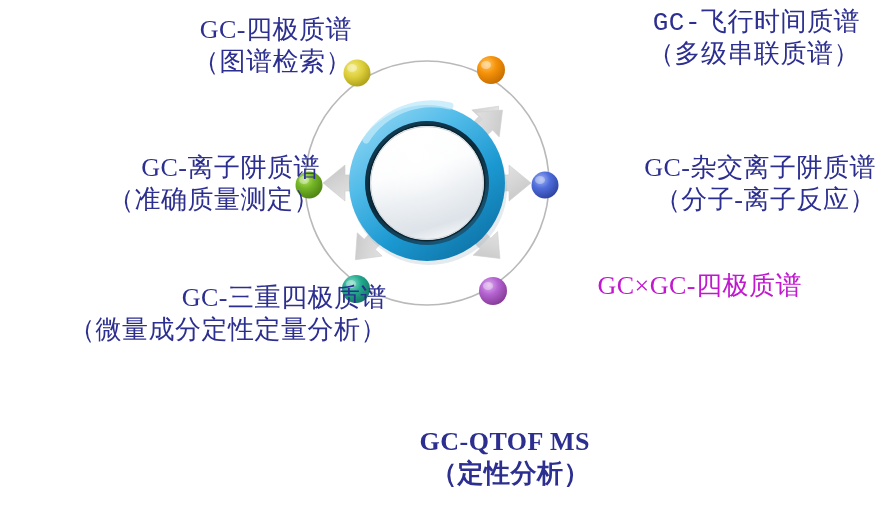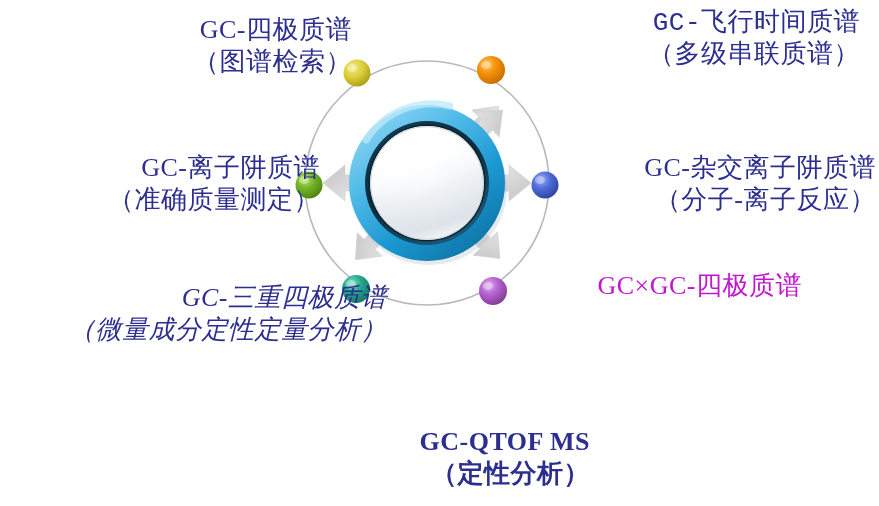--- a/index.html
+++ b/index.html
@@ -42,21 +42,21 @@
   }
   .label.bold .ln2 {
     font-weight: bold;
   }
 
   
   #label-quadrupole      { left: 22px;  top: 14px;  width: 330px; }
   #label-tof             { left: 520px; top: 8px;   width: 340px; font-family: Liberation Mono, monospace; }
   #label-ion-trap        { left: 20px;   top: 152px; width: 300px; }
   #label-hybrid-ion-trap { left: 580px; top: 152px; width: 296px; }
-  #label-triple-quad     { left: 2px;   top: 282px; width: 385px; font-style: italic; }
+  #label-triple-quad     { left: 2px;   top: 282px; width: 385px; }
   #label-gcxgc           { left: 512px; top: 270px; width: 290px; }
   #label-footer          { left: 290px; top: 418px; width: 300px; margin-top: 8px; }
 
   
   #core-graphic {
     position: absolute;
     left: 290px;
     top: 40px;
     width: 290px;
     height: 290px;

